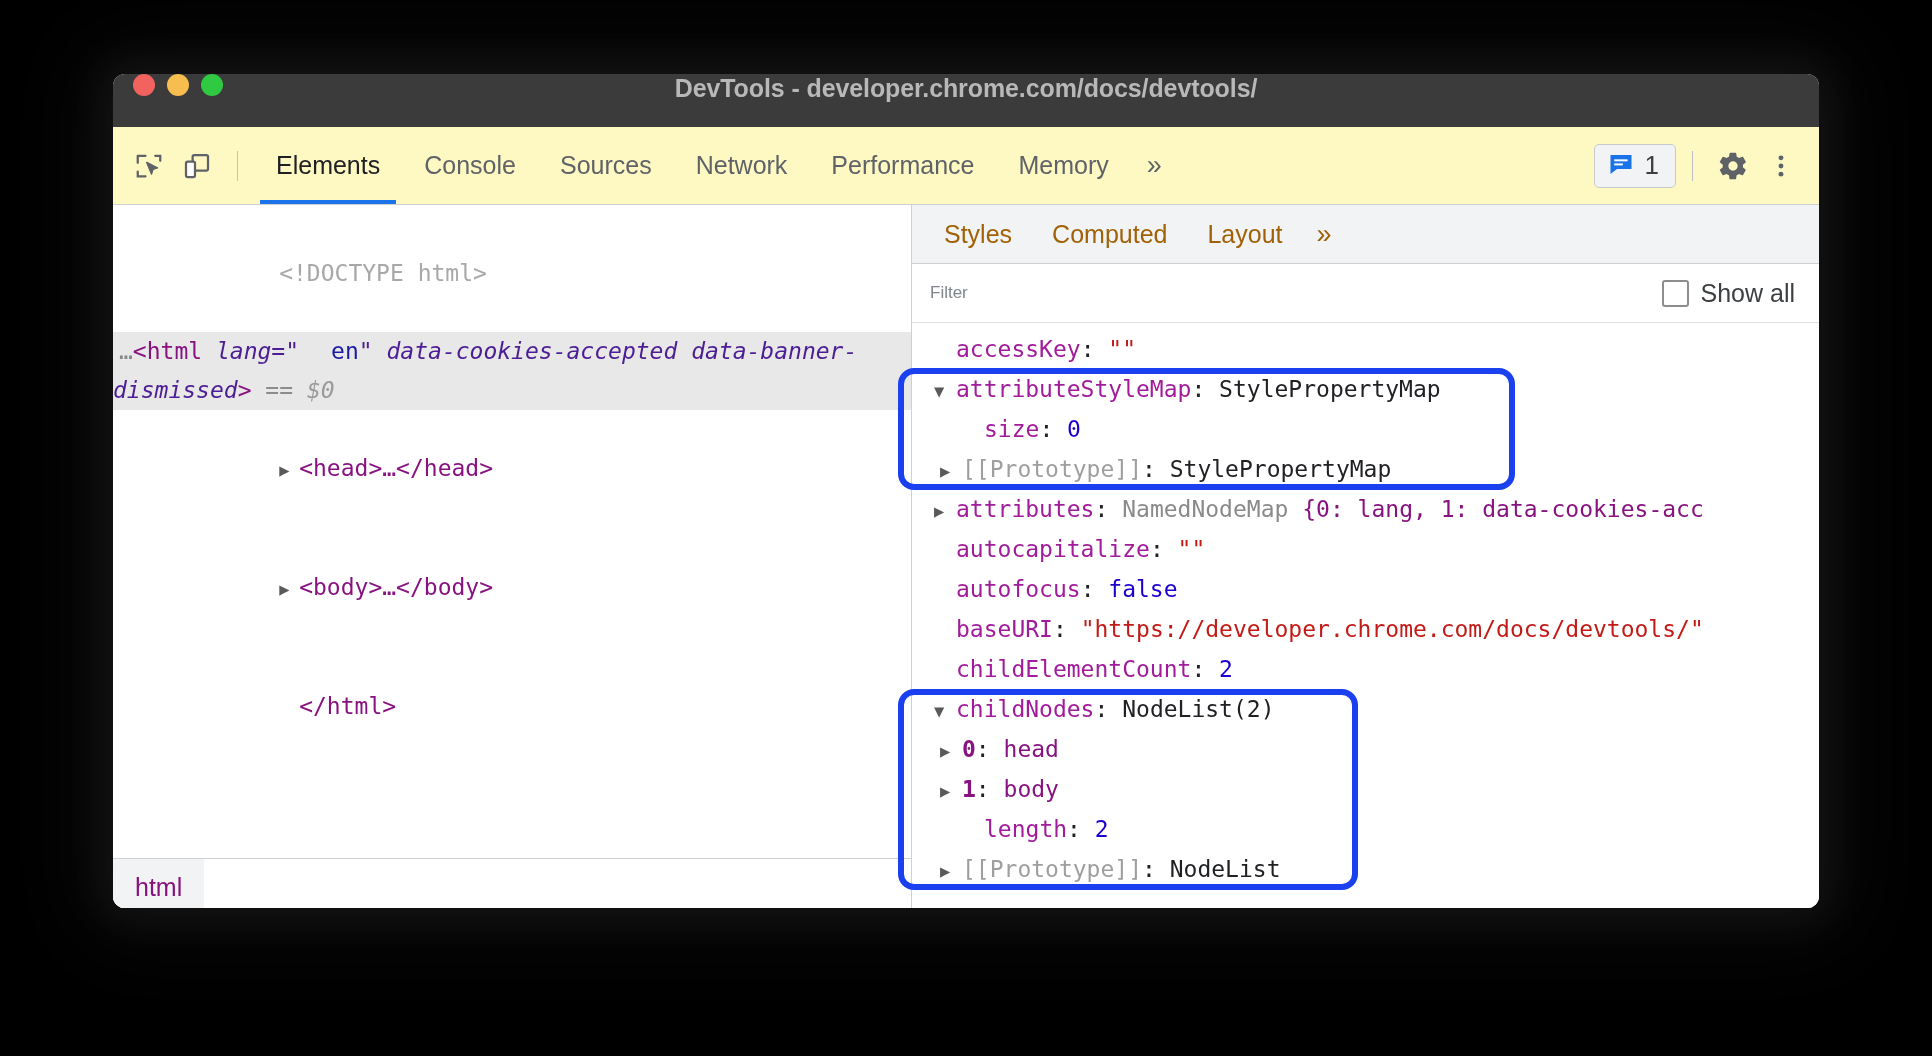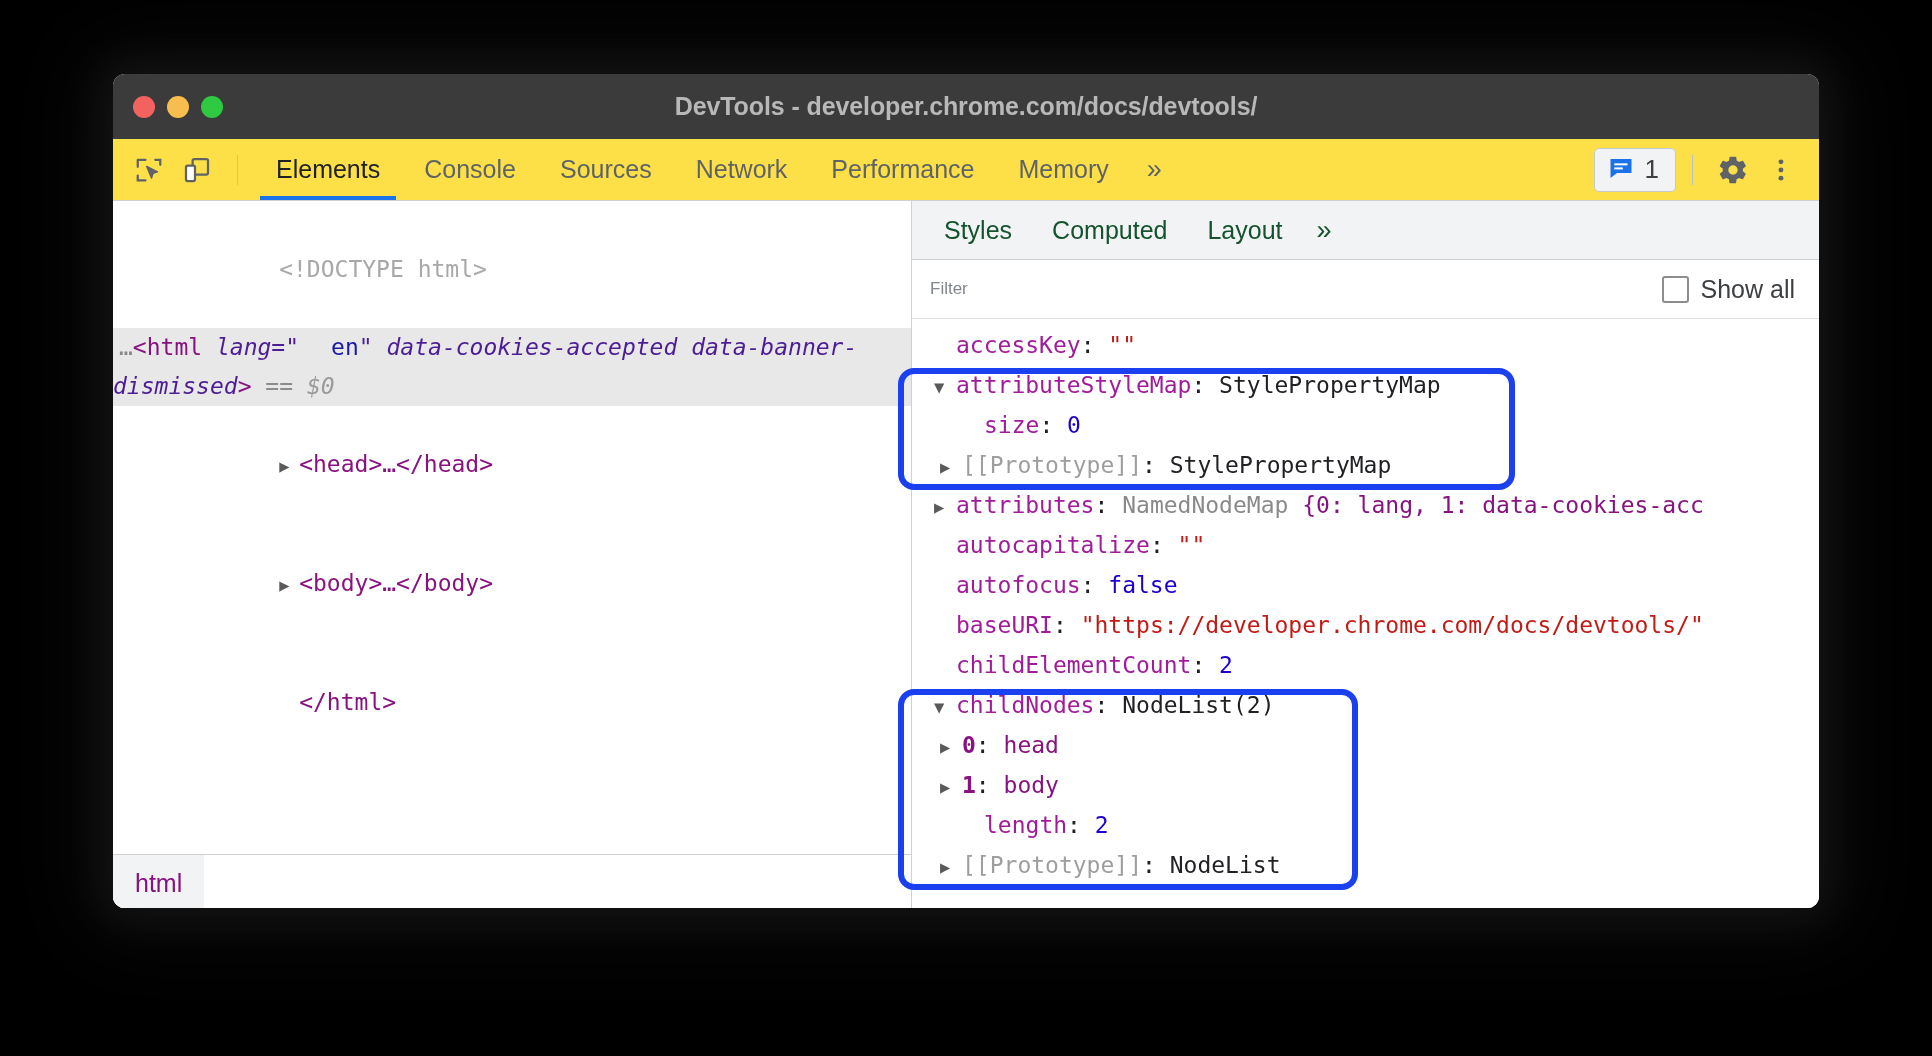--- a/index.html
+++ b/index.html
@@ -29,24 +29,24 @@
     border-radius: 12px;
     overflow: hidden;
     box-shadow: 0 0 44px 18px rgba(255,255,255,0.055),
                 0 0 90px 40px rgba(255,255,255,0.03);
     background: #ffffff;
   }
 
   
   .titlebar {
     position: relative;
-    height: 65px;
+    height: 53px;
     background: #3b3b3b;
     display: flex;
-    align-items: center;
+    align-items: flex-start;
   }
   .traffic {
     position: absolute;
     left: 20px;
     display: flex;
     gap: 12px;
   }
   .dot {
     width: 22px;
     height: 22px;
@@ -61,22 +61,22 @@
     color: #b8b8b8;
     font-size: 25px;
     font-weight: bold;
     letter-spacing: -0.1px;
     white-space: nowrap;
   }
 
   
   .toolbar {
     position: relative;
-    height: 62px;
-    background: #fde047;
+    height: 78px;
+    background: #fef9c3;
     border-bottom: 1px solid #cdd1d4;
     display: flex;
     align-items: center;
     padding: 0 0 0 12px;
     box-sizing: border-box;
   }
   .tb-icon-btn {
     width: 48px;
     height: 48px;
     display: flex;
@@ -216,21 +216,21 @@
     align-items: stretch;
     border-bottom: 1px solid #cdd1d4;
     padding-left: 12px;
   }
   .ptab {
     position: relative;
     display: flex;
     align-items: center;
     padding: 0 20px;
     font-size: 25px;
-    color: #14532d;
+    color: #a16207;
     white-space: nowrap;
   }
   .ptab.active { color: #202124; }
   .ptab.active::after {
     content: "";
     position: absolute;
     left: 4px; right: 4px; bottom: 0;
     height: 4px;
     background: #1a73e8;
   }

